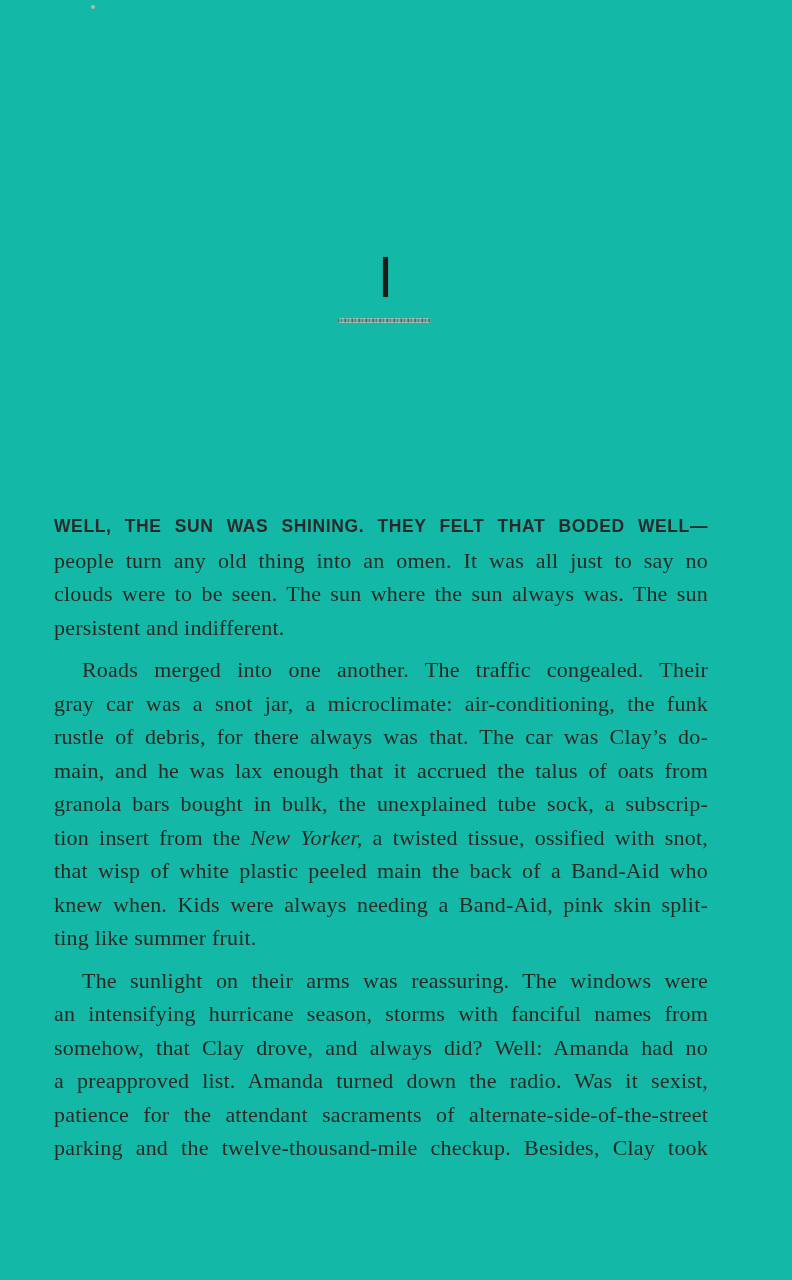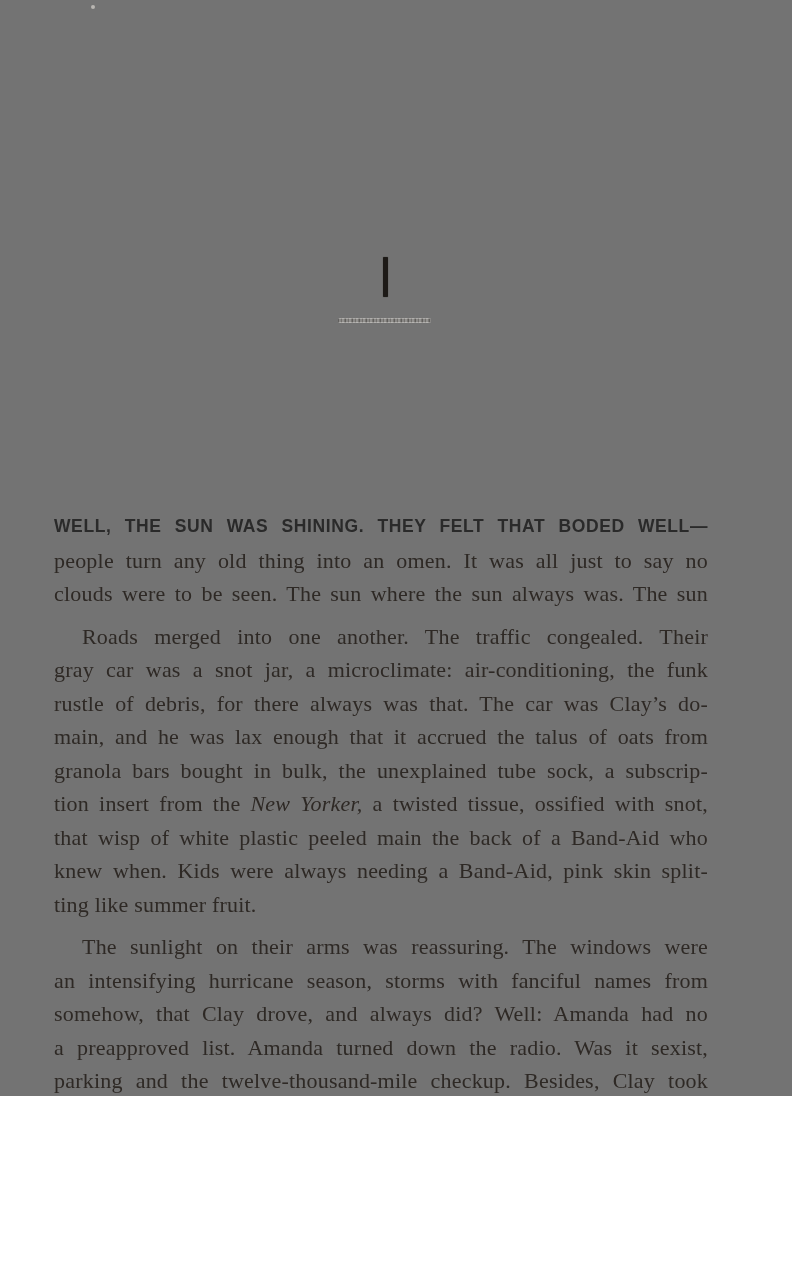--- a/index.html
+++ b/index.html
@@ -1,20 +1,20 @@
 <!DOCTYPE html>
 <html><head>
 <meta charset="utf-8">
 <style>
   html, body { margin: 0; padding: 0; }
   .page {
     position: relative;
     width: 792px;
-    height: 1096px;
-    background: #737373;
+    height: 1280px;
+    background: #14b8a6;
     overflow: hidden;
     font-family: "Liberation Serif", serif;
   }
   .speck {
     position: absolute;
     left: 91px; top: 5px;
     width: 4px; height: 4px;
     border-radius: 50%;
     background: #b9b6b2;
   }
@@ -91,29 +91,31 @@
     <div class="chapter-bar">
       <span class="sr-only">1</span>
     </div>
     <div class="chapter-divider"></div>
   </div>
 
   <div class="body-text">
       <div class="line"><span class="seg-caps">WELL, THE SUN WAS SHINING. THEY FELT THAT BODED WELL—</span></div>
       <div class="line"><span class="seg-normal">people turn any old thing into an omen. It was all just to say no</span></div>
       <div class="line"><span class="seg-normal">clouds were to be seen. The sun where the sun always was. The sun</span></div>
+      <div class="line para-end"><span class="seg-normal">persistent and indifferent.</span></div>
       <div class="line indent"><span class="seg-normal">Roads merged into one another. The traffic congealed. Their</span></div>
       <div class="line"><span class="seg-normal">gray car was a snot jar, a microclimate: air-conditioning, the funk</span></div>
       <div class="line"><span class="seg-normal">rustle of debris, for there always was that. The car was Clay’s do-</span></div>
       <div class="line"><span class="seg-normal">main, and he was lax enough that it accrued the talus of oats from</span></div>
       <div class="line"><span class="seg-normal">granola bars bought in bulk, the unexplained tube sock, a subscrip-</span></div>
       <div class="line"><span class="seg-normal">tion insert from the </span><span class="seg-italic">New Yorker,</span><span class="seg-normal"> a twisted tissue, ossified with snot,</span></div>
       <div class="line"><span class="seg-normal">that wisp of white plastic peeled main the back of a Band-Aid who</span></div>
       <div class="line"><span class="seg-normal">knew when. Kids were always needing a Band-Aid, pink skin split-</span></div>
       <div class="line para-end"><span class="seg-normal">ting like summer fruit.</span></div>
       <div class="line indent"><span class="seg-normal">The sunlight on their arms was reassuring. The windows were</span></div>
       <div class="line"><span class="seg-normal">an intensifying hurricane season, storms with fanciful names from</span></div>
       <div class="line"><span class="seg-normal">somehow, that Clay drove, and always did? Well: Amanda had no</span></div>
       <div class="line"><span class="seg-normal">a preapproved list. Amanda turned down the radio. Was it sexist,</span></div>
+      <div class="line"><span class="seg-normal">patience for the attendant sacraments of alternate-side-of-the-street</span></div>
       <div class="line"><span class="seg-normal">parking and the twelve-thousand-mile checkup. Besides, Clay took</span></div>
     </div>
 
 </div>
 
 </body></html>

